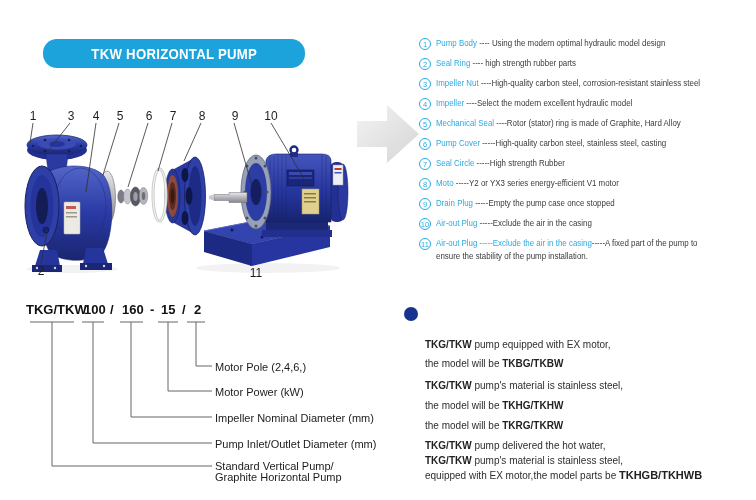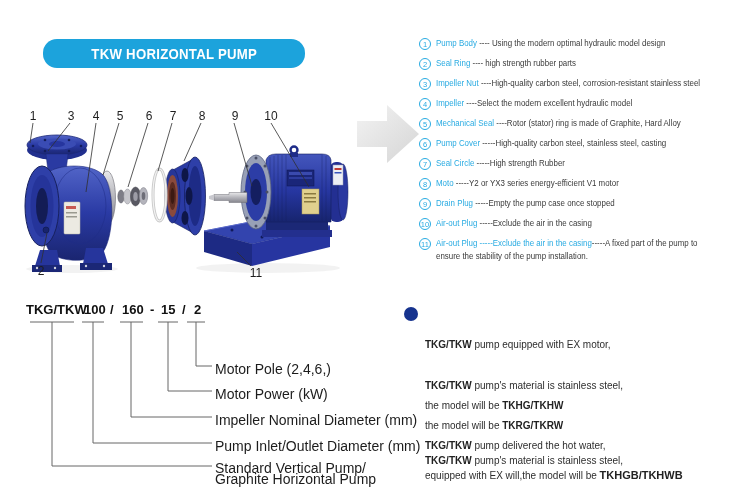--- a/index.html
+++ b/index.html
@@ -18,21 +18,21 @@
   .pitem{display:flex;margin-bottom:7px;}
   .pnum{flex:none;box-sizing:border-box;width:12px;height:12px;margin:1px 5px 0 0;
         border:1px solid #29ABE2;border-radius:50%;color:#29ABE2;font-size:7.5px;
         display:flex;align-items:center;justify-content:center;}
   .ptext{font-size:9px;line-height:13px;color:#3A3A3A;white-space:nowrap;
          transform:scaleX(.88);transform-origin:0 0;}
   .pname{color:#29ABE2;}
   
   .mseg{position:absolute;top:302px;font-size:13px;font-weight:bold;color:#111;white-space:nowrap;}
   .mlines{position:absolute;left:0;top:295px;width:430px;height:205px;}
-  .mlabel{position:absolute;left:215px;font-size:14px;color:#1c1c1c;white-space:nowrap;}
+  .mlabel{position:absolute;left:215px;font-size:11px;color:#1c1c1c;white-space:nowrap;}
   
   .bullet{position:absolute;left:404px;top:307px;width:14px;height:14px;border-radius:50%;
           background:#16338E;}
   .exg{position:absolute;left:425px;width:330px;font-size:10px;color:#2e2e2e;white-space:nowrap;margin-top:29px;}
   .exg b{color:#222;}
   .exg .big{font-size:11px;}
 </style>
 </head>
 <body>
 
@@ -293,27 +293,28 @@
   <div class="mlabel" style="top:386px">Motor Power  (kW)</div>
   <div class="mlabel" style="top:412px">Impeller Nominal Diameter (mm)</div>
   <div class="mlabel" style="top:438px">Pump Inlet/Outlet Diameter (mm)</div>
   <div class="mlabel" style="top:460px">Standard Vertical Pump/</div>
   <div class="mlabel" style="top:471px">Graphite  Horizontal Pump</div>
 
   <span class="bullet"></span>
 
   <div class="exg" style="top:306px;line-height:19px">
     <div><b>TKG/TKW</b><span> pump equipped with EX motor,</span></div>
+    <div><span>the model will be </span><b>TKBG/TKBW</b></div>
   </div>
   <div class="exg" style="top:347px;line-height:20px">
     <div><b>TKG/TKW</b><span> pump's material is stainless steel,</span></div>
     <div><span>the model will be </span><b>TKHG/TKHW</b></div>
   </div>
   <div class="exg" style="top:387px;line-height:20px">
     <div><span>the model will be </span><b>TKRG/TKRW</b></div>
     <div><b>TKG/TKW</b><span> pump delivered the hot water,</span></div>
   </div>
   <div class="exg" style="top:424px;line-height:15px">
     <div><b>TKG/TKW</b><span> pump's material is stainless steel,</span></div>
-    <div><span>equipped with EX will,the model will be </span><b class="big">TKHGB/TKHWB</b></div>
+    <div><span>equipped with EX motor,the model parts be </span><b class="big">TKHGB/TKHWB</b></div>
   </div>
 
 </div>
 
 </body></html>

